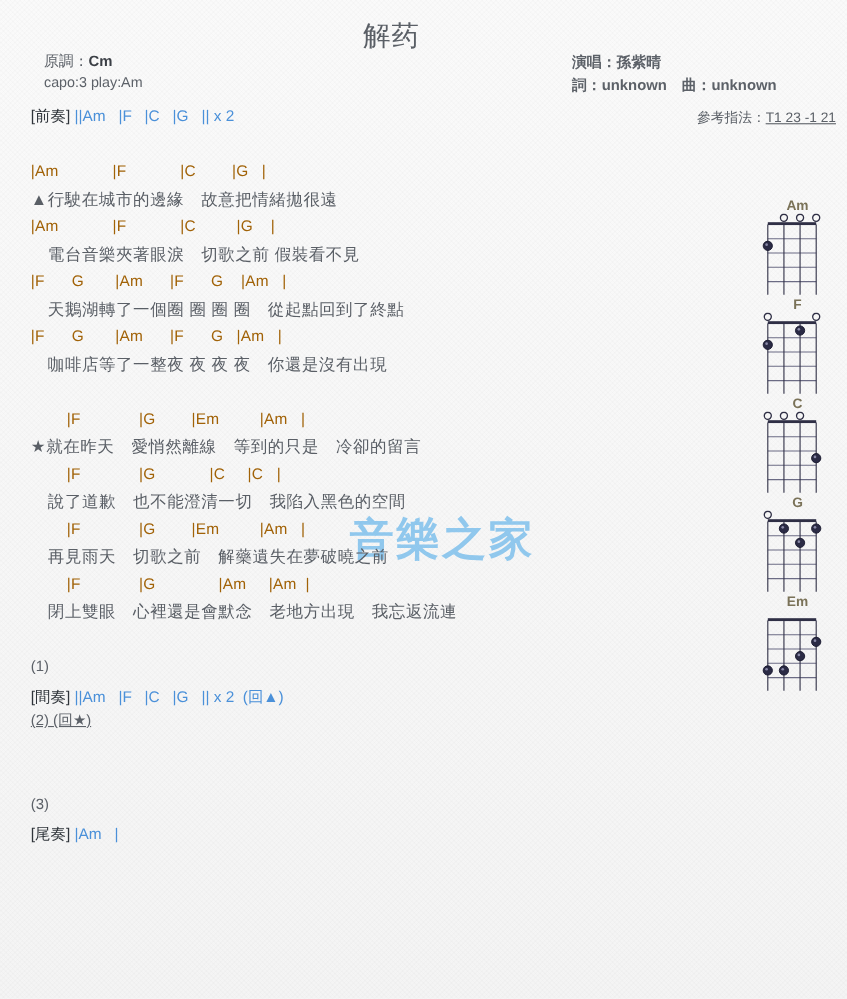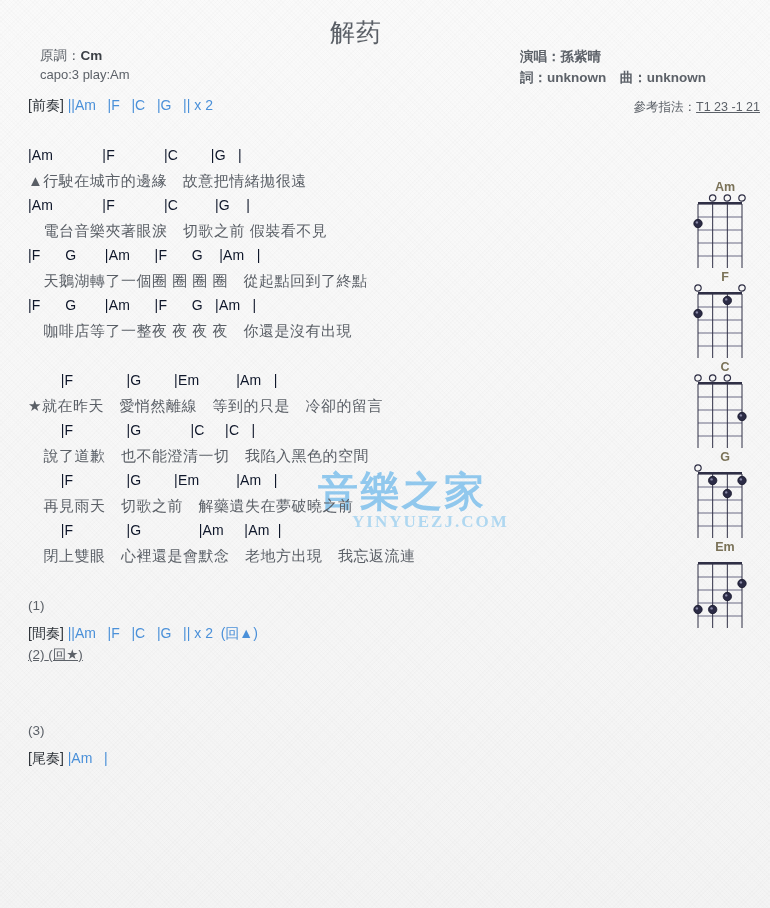--- a/index.html
+++ b/index.html
@@ -68,21 +68,21 @@
   .sheet { position: absolute; left: 0; top: 0; width: 770px; }
 
   .line {
     position: absolute;
     left: 28px;
     white-space: pre;
     font-family: "Liberation Sans", "DejaVu Sans", sans-serif;
   }
   .chordline {
     font-size: 14px;
-    color: #0f172a;
+    color: #a16207;
     letter-spacing: 0.2px;
   }
   .lyricline {
     font-size: 15px;
     color: #5a5f66;
     letter-spacing: 0.5px;
   }
   .sectionline {
     font-size: 14px;
     color: #3a3f46;
@@ -150,21 +150,20 @@
 </div>
 
 <div id="meta-right">
   <div class="singer">演唱：孫紫晴</div>
   <div class="writers">詞：unknown　曲：unknown</div>
   <div class="pattern-row"><span>參考指法：</span><span class="pat-u">T1 23 -1 21</span></div>
 </div>
 
 <div id="watermark">
   <div class="wm-main">音樂之家</div>
-  <div class="wm-sub">YINYUEZJ.COM</div>
 </div>
 
 <div class="sheet">
 
   <div class="line sectionline" style="top:97px;"><span class="tag">[前奏]</span><span> </span><span class="chd">||Am   |F   |C   |G   || x 2</span></div>
 
   <div class="line chordline" style="top:147px;">|Am            |F            |C        |G   |</div>
   <div class="line lyricline" style="top:172px;">▲行駛在城市的邊緣　故意把情緒拋很遠</div>
   <div class="line chordline" style="top:197px;">|Am            |F            |C         |G    |</div>
   <div class="line lyricline" style="top:222px;">　電台音樂夾著眼淚　切歌之前 假裝看不見</div>

